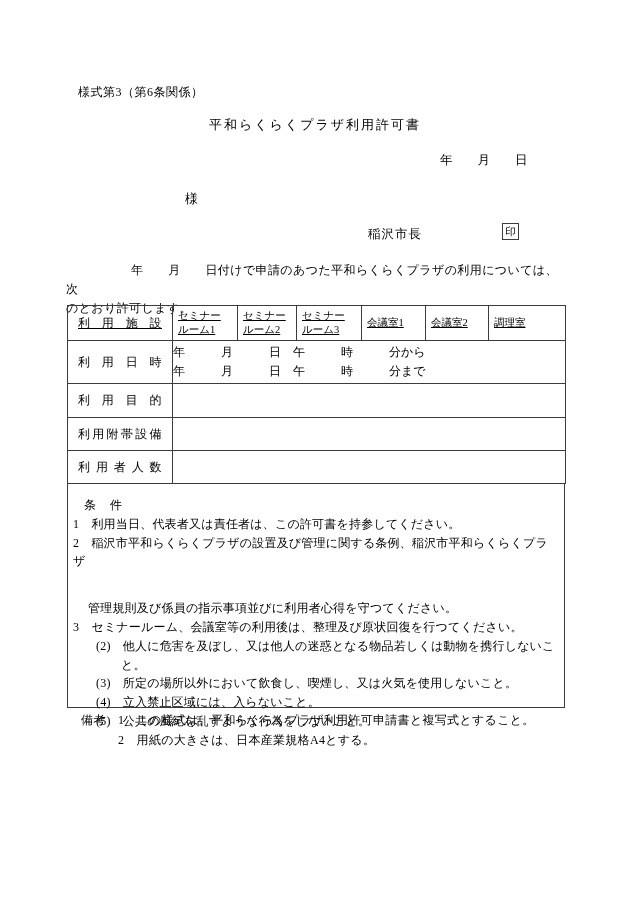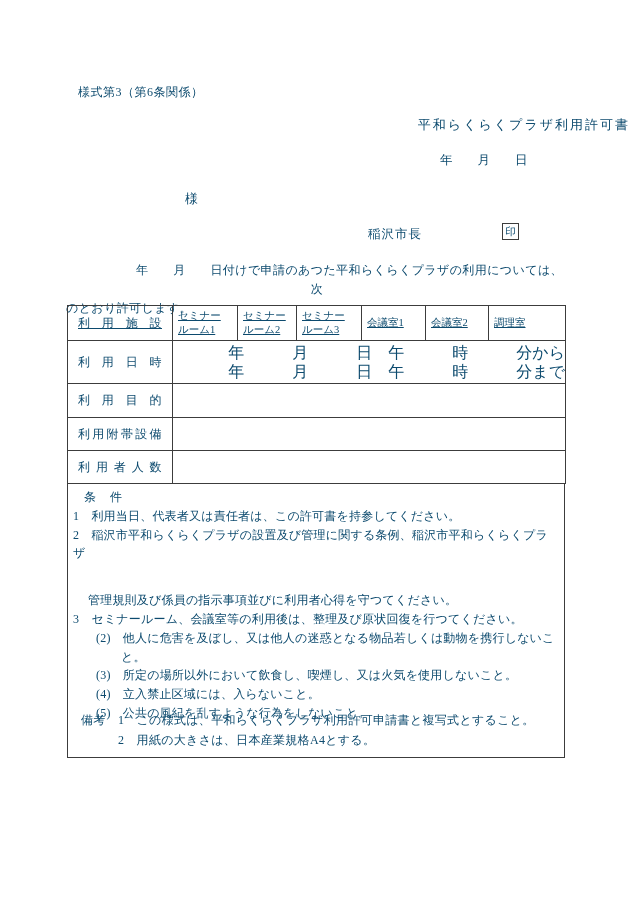--- a/index.html
+++ b/index.html
@@ -1,50 +1,50 @@
 <!DOCTYPE html>
 <html><head>
 <meta charset="utf-8">
 <style>
   * { margin:0; padding:0; box-sizing:border-box; }
   html,body { background:#e8e8e8; }
   .page {
     position:relative; width:630px; height:903px; margin:0 auto;
-    background:#ffffff; color:#0c4a6e;
+    background:#ffffff; color:#000000;
     font-family:"Liberation Serif","DejaVu Serif",serif;
     font-size:12px; overflow:hidden;
   }
   .form-number { position:absolute; left:78px; top:84px; font-size:12px; letter-spacing:0.5px; }
-  .doc-title { position:absolute; left:0; right:0; top:116px; text-align:right; font-size:13px; letter-spacing:2px; }
+  .doc-title { position:absolute; left:0; right:0; top:116px; text-align:center; font-size:13px; letter-spacing:2px; }
   .date-top { position:absolute; left:440px; top:152px; font-size:12.5px; }
   .addressee { position:absolute; left:185px; top:190px; font-size:13px; }
   .issuer { position:absolute; left:368px; top:226px; font-size:12.5px; letter-spacing:1px; }
   .seal {
     position:absolute; left:502px; top:223px; width:17px; height:17px;
     border:1px solid #3c3c3c; font-size:10.5px; line-height:15px; text-align:center;
   }
   .intro { position:absolute; left:66px; top:261px; width:502px; font-size:12px; line-height:19px; letter-spacing:0.4px; }
-  .intro .l1 { text-indent:65px;text-align:center; }
+  .intro .l1 { text-indent:65px; }
 
   table.main {
     position:absolute; left:67px; top:305px; width:498px;
     border-collapse:collapse; table-layout:fixed; font-size:12px;
   }
   table.main td, table.main th { border:1px solid #3c3c3c; vertical-align:middle; font-weight:normal; }
   th.rowlabel { text-align:justify; text-align-last:justify; padding:0 10px; font-size:12px; letter-spacing:0.5px; }
   td.fac { font-size:10.5px; line-height:14px; padding:3px 5px; white-space:pre-line; text-align:left; }
-  td.dt-cell { text-align:right; font-size:16px; line-height:19px; }
+  td.dt-cell { text-align:left; font-size:12px; line-height:19px; }
   tr.r-head  { height:35px;text-decoration:underline; }
   tr.r-dt    { height:43px; }
   tr.r-mid   { height:34px; }
   tr.r-mid2  { height:33px; }
 
   .conditions {
-    position:absolute; left:67px; top:483px; width:498px; height:275px;
-    border:1px solid #3c3c3c; padding:4px 6px 0 3px;
+    position:absolute; left:67px; top:483px; width:498px; height:225px;
+    border:1px solid #3c3c3c; padding:12px 6px 0 3px;
     font-size:12px; line-height:18.8px; letter-spacing:0.2px;
   }
   .c-head  { padding-left:13px; letter-spacing:1px; }
   .c-item  { padding-left:2px; }
   .c-wrap  { padding-left:17px;margin-top:28px; }
   .c-sub   { padding-left:25px; }
   .c-subwrap { padding-left:50px; }
 
   .notes { position:absolute; left:81px; top:711px; font-size:12px; line-height:19.5px; letter-spacing:0.3px; }
   .notes .n2 { padding-left:37px; }

